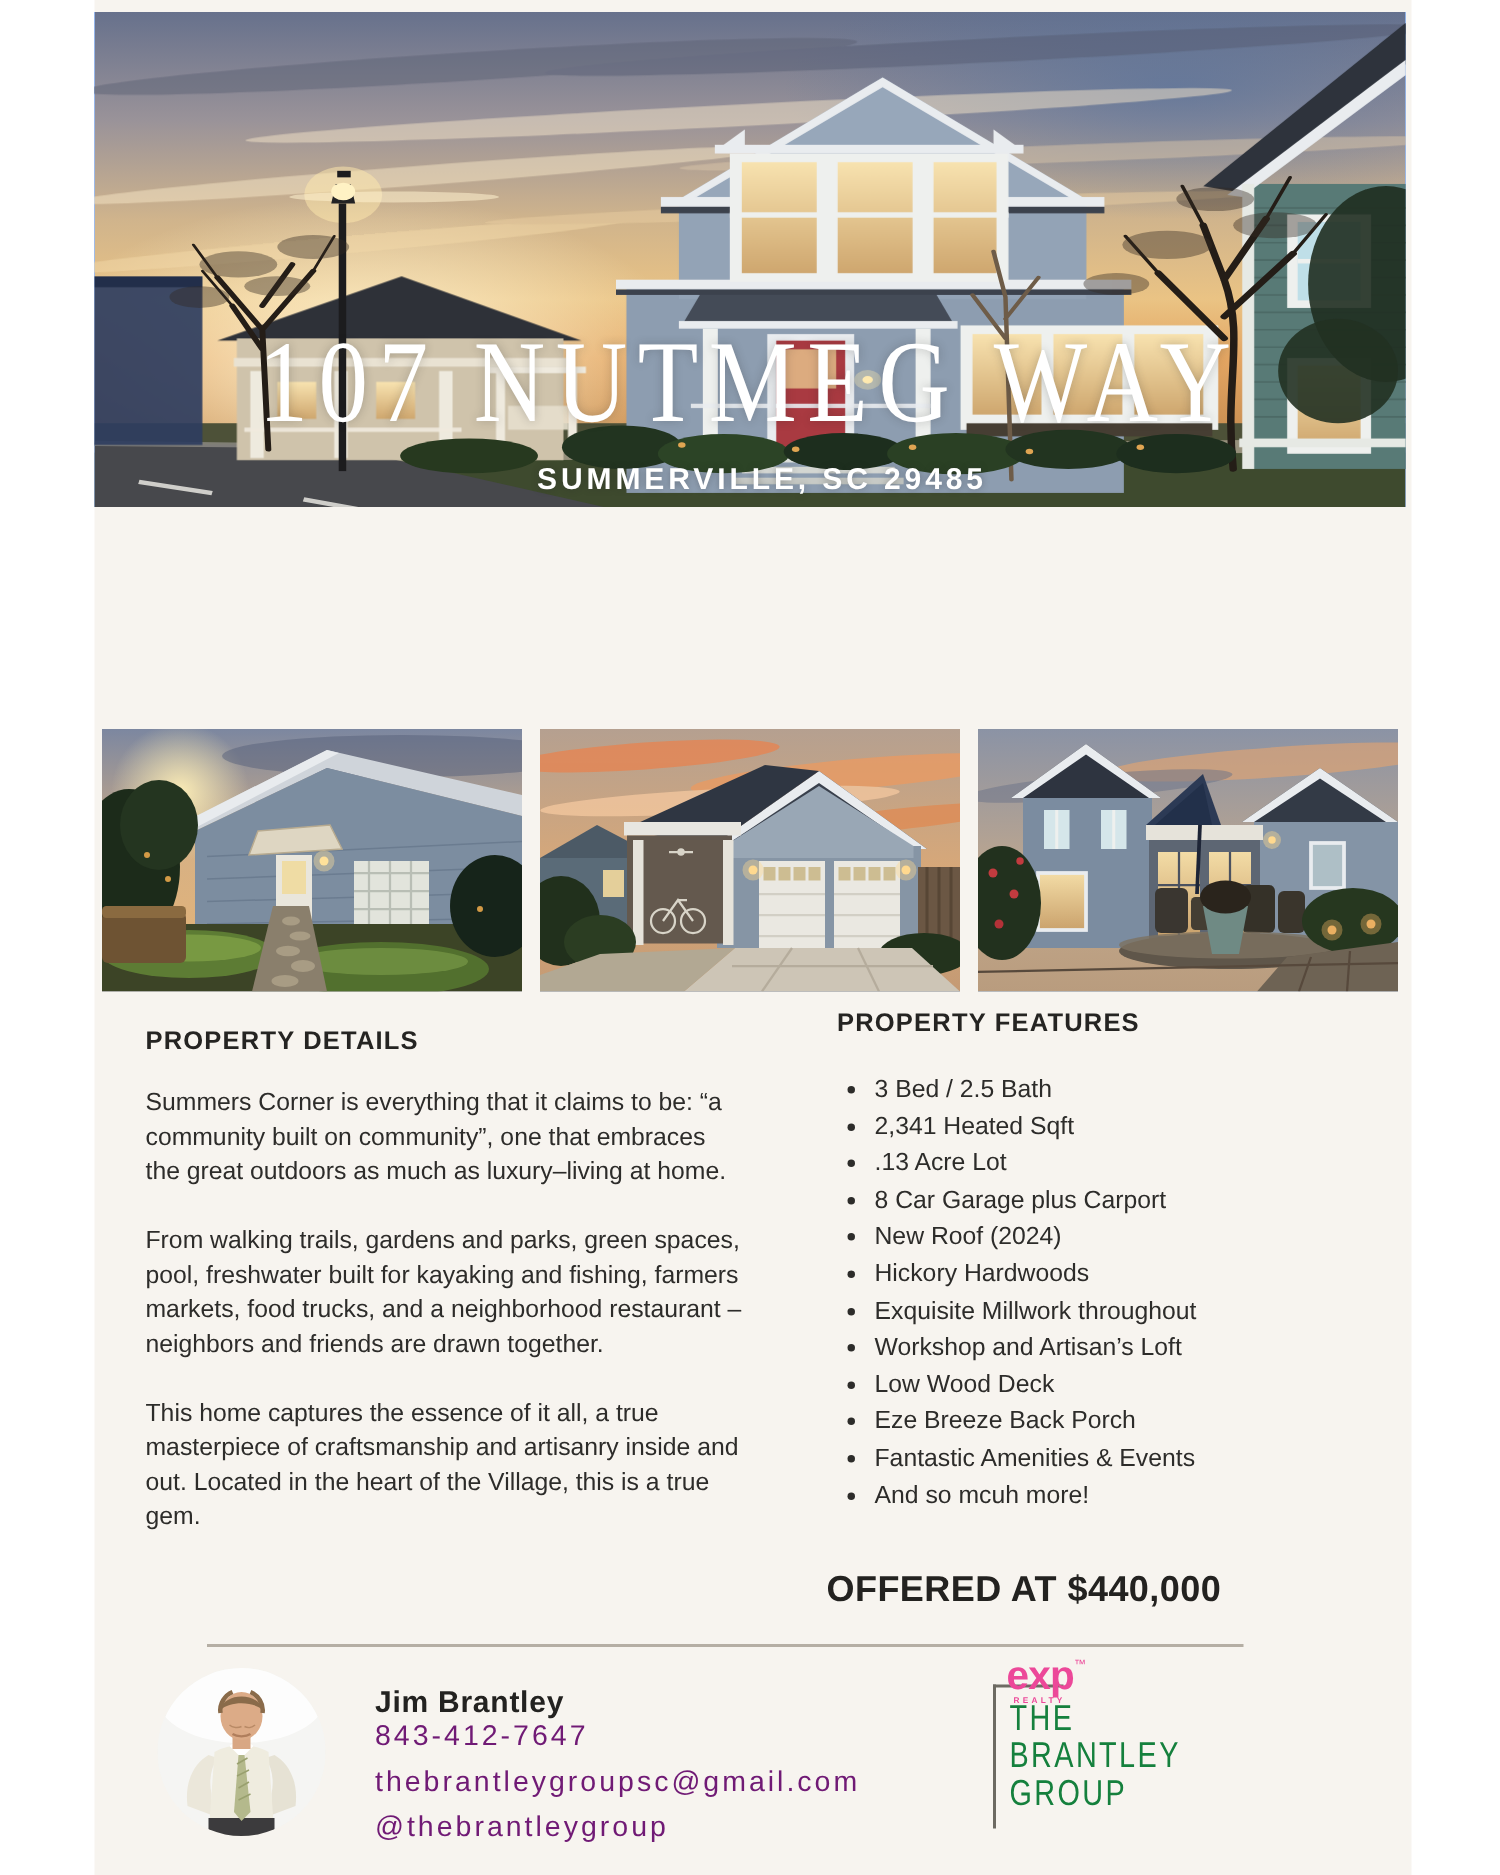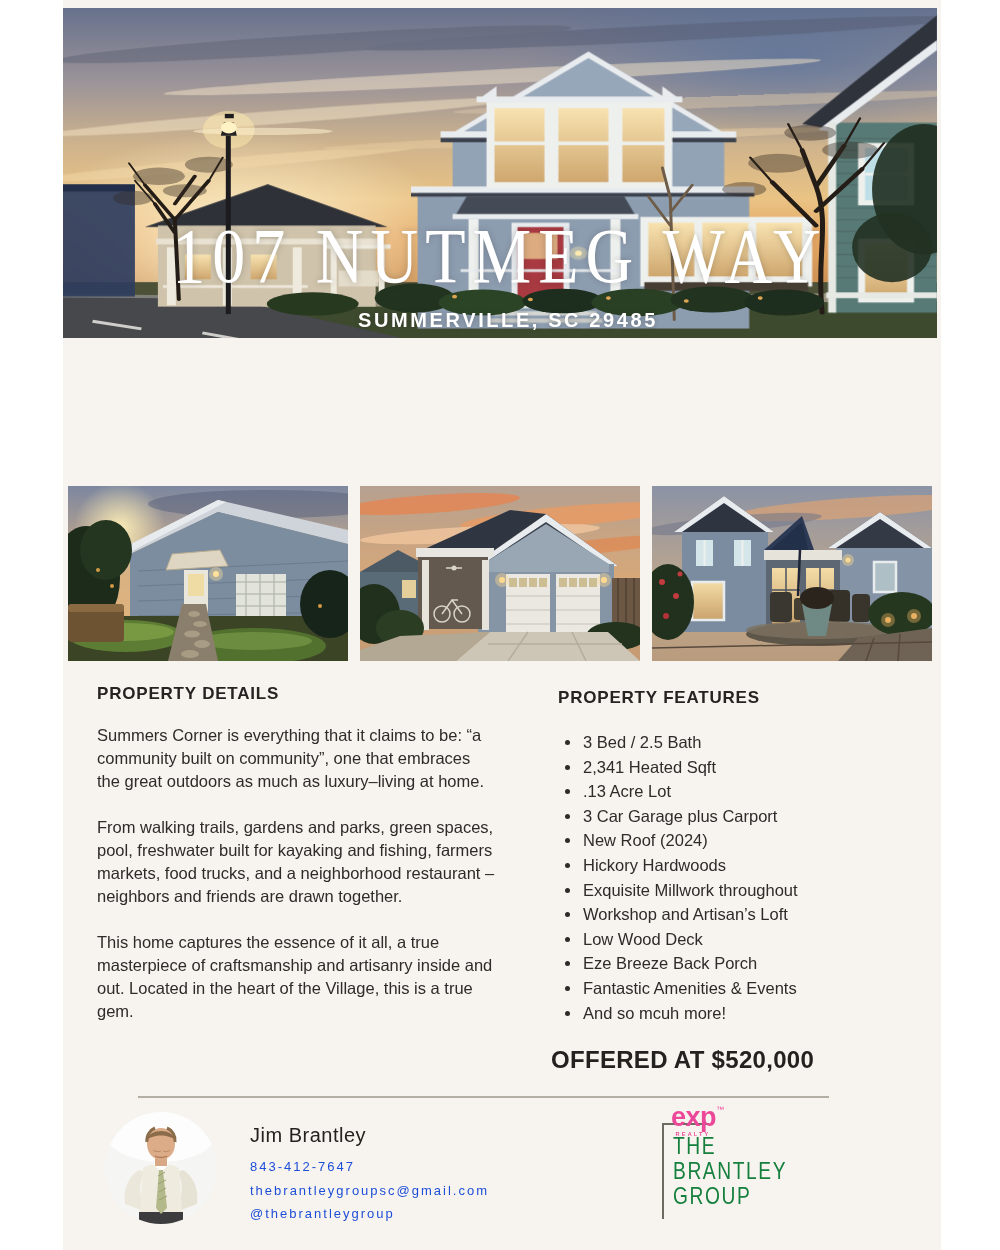--- a/index.html
+++ b/index.html
@@ -16,35 +16,35 @@
               text-shadow:0 0 6px rgba(40,40,40,.25);}
   .hero-sub{margin-top:14px;font-weight:bold;font-size:20px;letter-spacing:2.6px;text-shadow:0 0 5px rgba(40,40,40,.35);padding-left:16px;}
 
   
   .photo{position:absolute;top:486px;width:280px;height:175px;overflow:hidden;background:#7d8ca0;}
   .photo svg{width:100%;height:100%;display:block;}
   .photo.p1{left:68px;} .photo.p2{left:360px;} .photo.p3{left:652px;}
 
   
   .col-details{position:absolute;left:97px;top:684px;width:400px;color:#2d2c2a;}
-  .col-features{position:absolute;left:558px;top:688px;width:330px;color:#2d2c2a;}
+  .col-features{position:absolute;left:558px;top:672px;width:330px;color:#2d2c2a;}
   h2.sec{margin:0;font-size:17px;font-weight:bold;letter-spacing:.8px;color:#252422;}
   .col-details p{margin:0 0 23px 0;font-size:16.5px;line-height:23px;}
   .col-details p:first-of-type{margin-top:20px;}
   ul.features{list-style:none;margin:22px 0 0 0;padding:0;}
   ul.features li{display:flex;align-items:flex-start;font-size:16.5px;line-height:24.6px;}
   .dot{flex:0 0 auto;width:5px;height:5px;border-radius:50%;background:#2d2c2a;margin:10px 13px 0 7px;}
   .offer{position:absolute;left:551px;top:1046px;font-size:24px;font-weight:bold;letter-spacing:.3px;color:#232220;white-space:nowrap;}
 
   
   .divider{position:absolute;left:138px;top:1096px;width:691px;height:2px;background:#b5aea4;}
   .avatar{position:absolute;left:105px;top:1112px;width:112px;height:112px;border-radius:50%;overflow:hidden;background:#f3f3f1;}
   .agent{position:absolute;left:250px;top:1124px;color:#232220;}
-  .agent-name{font-size:20px;font-weight:normal;letter-spacing:.5px;margin-bottom:12px;}
-  .agent-line{font-size:13px;letter-spacing:2px;margin-bottom:8.5px;color:#1d4ed8;}
+  .agent-name{font-size:20px;font-weight:bold;letter-spacing:.5px;margin-bottom:0;}
+  .agent-line{font-size:19px;letter-spacing:2px;margin-bottom:8.5px;color:#701a75;}
 
   
   .brand-vline{position:absolute;left:662px;top:1123px;width:1.5px;height:96px;background:#6d6a62;}
   .brand-hline{position:absolute;left:662px;top:1123px;width:47px;height:1.5px;background:#6d6a62;}
   .exp{position:absolute;left:671px;top:1104px;color:#ec4899;line-height:1;}
   .exp-word{font-size:27px;font-weight:bold;letter-spacing:-.5px;}
   .exp-tm{font-size:8px;vertical-align:14px;}
   .exp-sub{font-size:5.5px;letter-spacing:2.2px;margin-top:1px;text-align:center;width:44px;font-weight:bold;}
   .brand-name{position:absolute;left:673px;top:1133px;color:#15803d;}
   .brand-line{font-family:"Liberation Sans",sans-serif;font-size:24px;letter-spacing:2px;line-height:25px;
@@ -485,21 +485,21 @@
       <li>
           <span class="dot"></span>
           <span>2,341 Heated Sqft</span>
         </li>
       <li>
           <span class="dot"></span>
           <span>.13 Acre Lot</span>
         </li>
       <li>
           <span class="dot"></span>
-          <span>3 Car Garage plus Carport</span>
+          <span>8 Car Garage plus Carport</span>
         </li>
       <li>
           <span class="dot"></span>
           <span>New Roof (2024)</span>
         </li>
       <li>
           <span class="dot"></span>
           <span>Hickory Hardwoods</span>
         </li>
       <li>
@@ -522,21 +522,21 @@
           <span class="dot"></span>
           <span>Fantastic Amenities &amp; Events</span>
         </li>
       <li>
           <span class="dot"></span>
           <span>And so mcuh more!</span>
         </li>
     </ul>
   </div>
 
-  <div class="offer">OFFERED AT $520,000</div>
+  <div class="offer">OFFERED AT $440,000</div>
 
   <div class="divider"></div>
 
   <div class="avatar">
     <svg viewBox="0 0 112 112" preserveAspectRatio="none">
       <rect width="112" height="112" fill="#f5f5f3"></rect>
       <ellipse cx="56" cy="20" rx="56" ry="30" fill="#ffffff" opacity=".8"></ellipse>
 
       <path d="M34,58 C24,64 18,76 20,92 L36,98 L36,84 C34,74 36,66 40,60 Z" fill="#ebe7da"></path>
       <path d="M78,58 C88,64 94,76 92,92 L76,98 L76,84 C78,74 76,66 72,60 Z" fill="#e6e2d4"></path>

